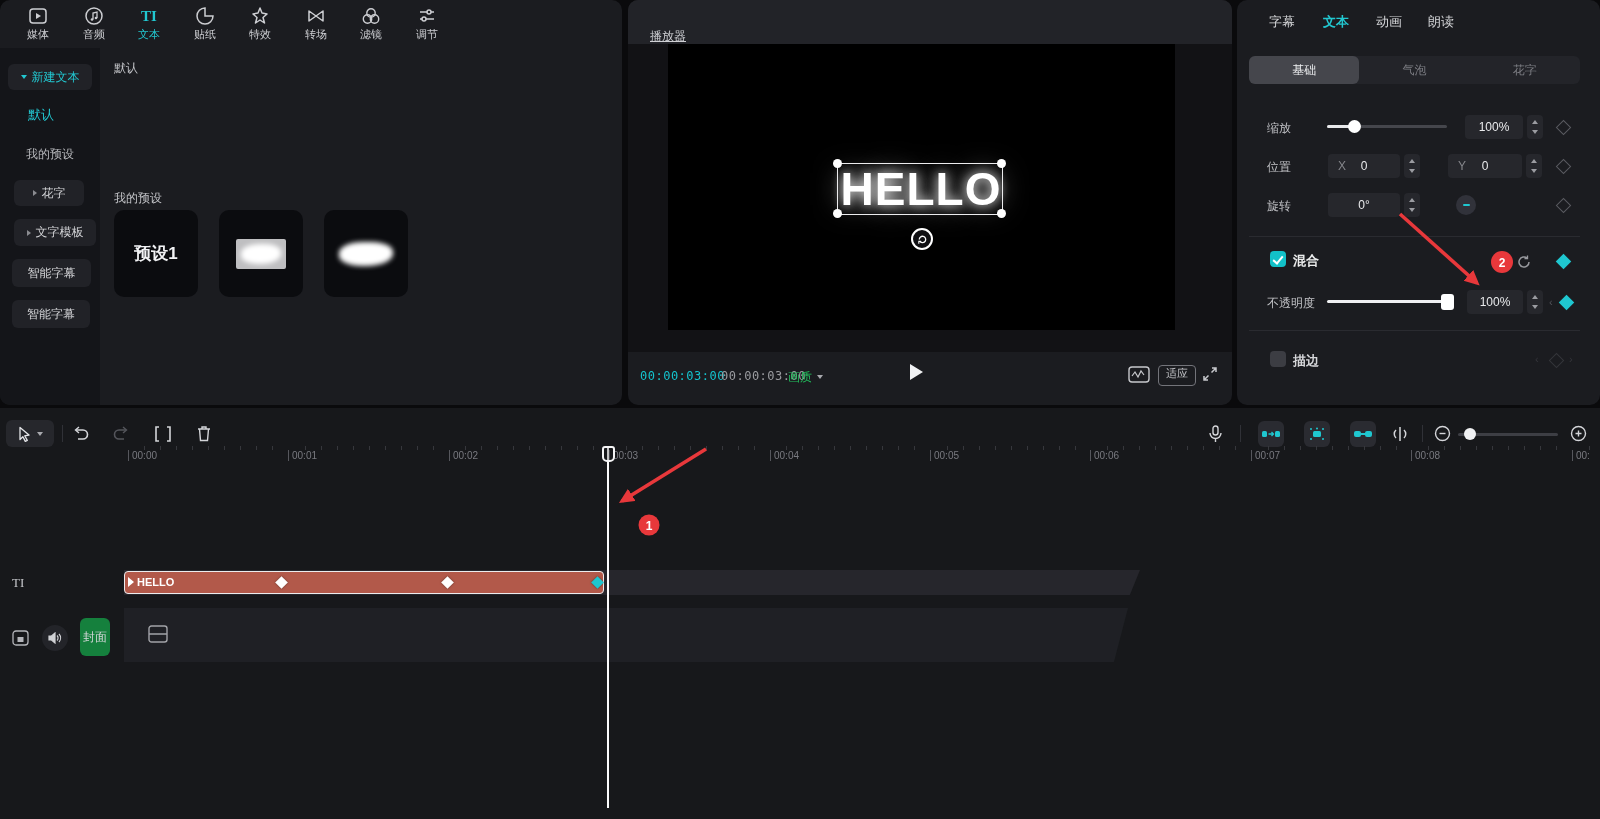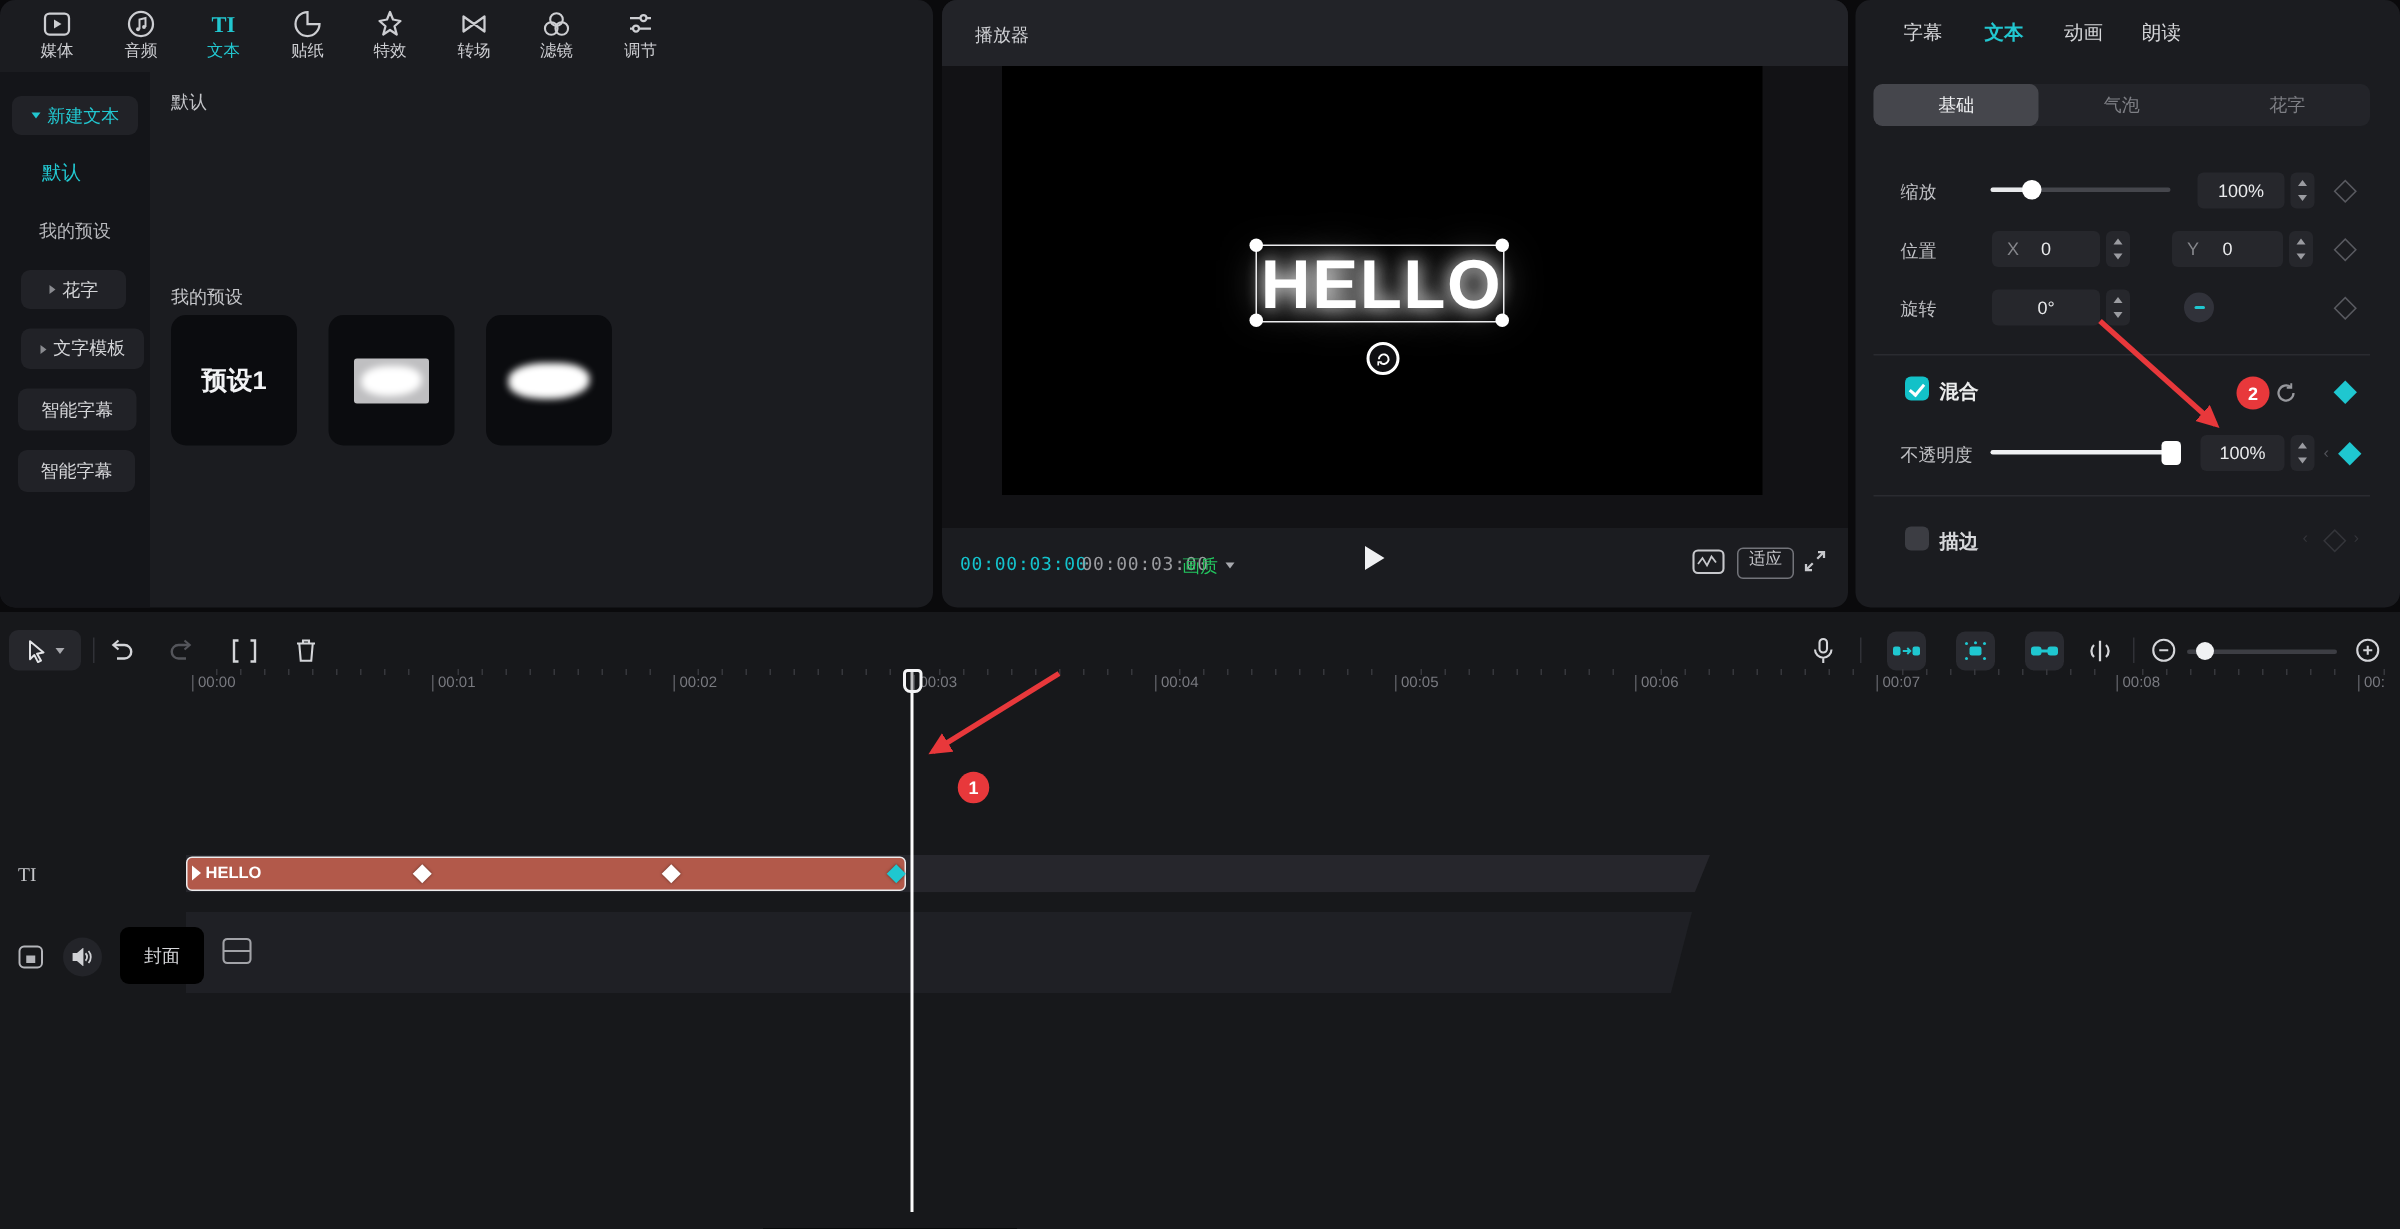--- a/index.html
+++ b/index.html
@@ -157,21 +157,21 @@
         <div class="blob" style="width:40px;height:20px;"></div>
       </div>
     </div>
     <div class="card" style="left:324px;top:210px;">
       <div class="blob" style="width:54px;height:24px;"></div>
     </div>
   </div>
 
   <div class="panel" style="left:628px;top:0;width:604px;height:405px;">
     <div class="ph-header">
-      <span class="abs" style="left:22px;top:15px;font-size:12px;color:#cfd0d4;">播放器</span>
+      <span class="abs" style="left:22px;top:28px;font-size:12px;color:#cfd0d4;text-decoration:underline;">播放器</span>
     </div>
     <div class="abs" style="left:0;top:44px;width:604px;height:308px;background:#121215;">
       <div class="abs" style="left:40px;top:0;width:507px;height:286px;background:#000;"></div>
 
       <div class="abs" style="left:186px;top:112px;width:214px;height:66px;display:flex;align-items:center;justify-content:center;
                   font-size:46px;font-weight:bold;color:#fff;letter-spacing:1px;
                   text-shadow:0 0 12px rgba(255,255,255,.95),0 0 28px rgba(255,255,255,.55);">HELLO</div>
 
       <div class="abs" style="left:209px;top:119px;width:164px;height:50px;border:1px solid #ececee;"></div>
       <div class="sel-dot" style="left:204.5px;top:114.5px;"></div>
@@ -472,21 +472,21 @@
     <svg class="abs icon-svg" style="left:12px;top:222px;" width="17" height="16" viewBox="0 0 17 16" fill="none" stroke="#b4b5ba" stroke-width="1.3">
         <rect x="1" y="1" width="15" height="14" rx="3"></rect>
         <rect x="5.5" y="7" width="6" height="5" fill="#b4b5ba" stroke="none"></rect>
       </svg>
     <div class="abs" style="left:42px;top:217px;width:26px;height:26px;border-radius:50%;background:#232429;display:flex;align-items:center;justify-content:center;cursor:pointer;">
       <svg width="14" height="12" viewBox="0 0 14 12" fill="none" stroke="#d0d1d5" stroke-width="1.2">
           <path d="M1 4h2.5L7 1v10L3.5 8H1z" fill="#d0d1d5"></path>
           <path d="M9 3.5a3.5 3.5 0 0 1 0 5M11 2a6 6 0 0 1 0 8"></path>
         </svg>
     </div>
-    <div class="abs" style="left:80px;top:210px;width:56px;height:38px;background:#000000;border-radius:6px;display:flex;align-items:center;justify-content:center;font-size:12px;color:#d6d7da;cursor:pointer;">封面</div>
+    <div class="abs" style="left:80px;top:210px;width:30px;height:38px;background:#15803d;border-radius:6px;display:flex;align-items:center;justify-content:center;font-size:12px;color:#d6d7da;cursor:pointer;">封面</div>
 
     <div class="abs" style="left:602px;top:38px;width:9px;height:12px;border:2px solid #f4f4f6;border-radius:3px 3px 5px 5px;background:rgba(20,20,24,.25);z-index:9;cursor:ew-resize;"></div>
     <div class="abs" style="left:607px;top:38px;width:1.5px;height:362px;background:#fbfbfc;z-index:8;"></div>
   </div>
 
   <svg class="abs" style="left:0;top:0;width:1600px;height:819px;pointer-events:none;z-index:20;" viewBox="0 0 1600 819">
     <defs>
       <marker id="ah" markerWidth="5" markerHeight="5" refX="3.2" refY="2" orient="auto" markerUnits="strokeWidth">
         <path d="M0,0 L4.2,2 L0,4 z" fill="#e8383b"></path>
       </marker>

